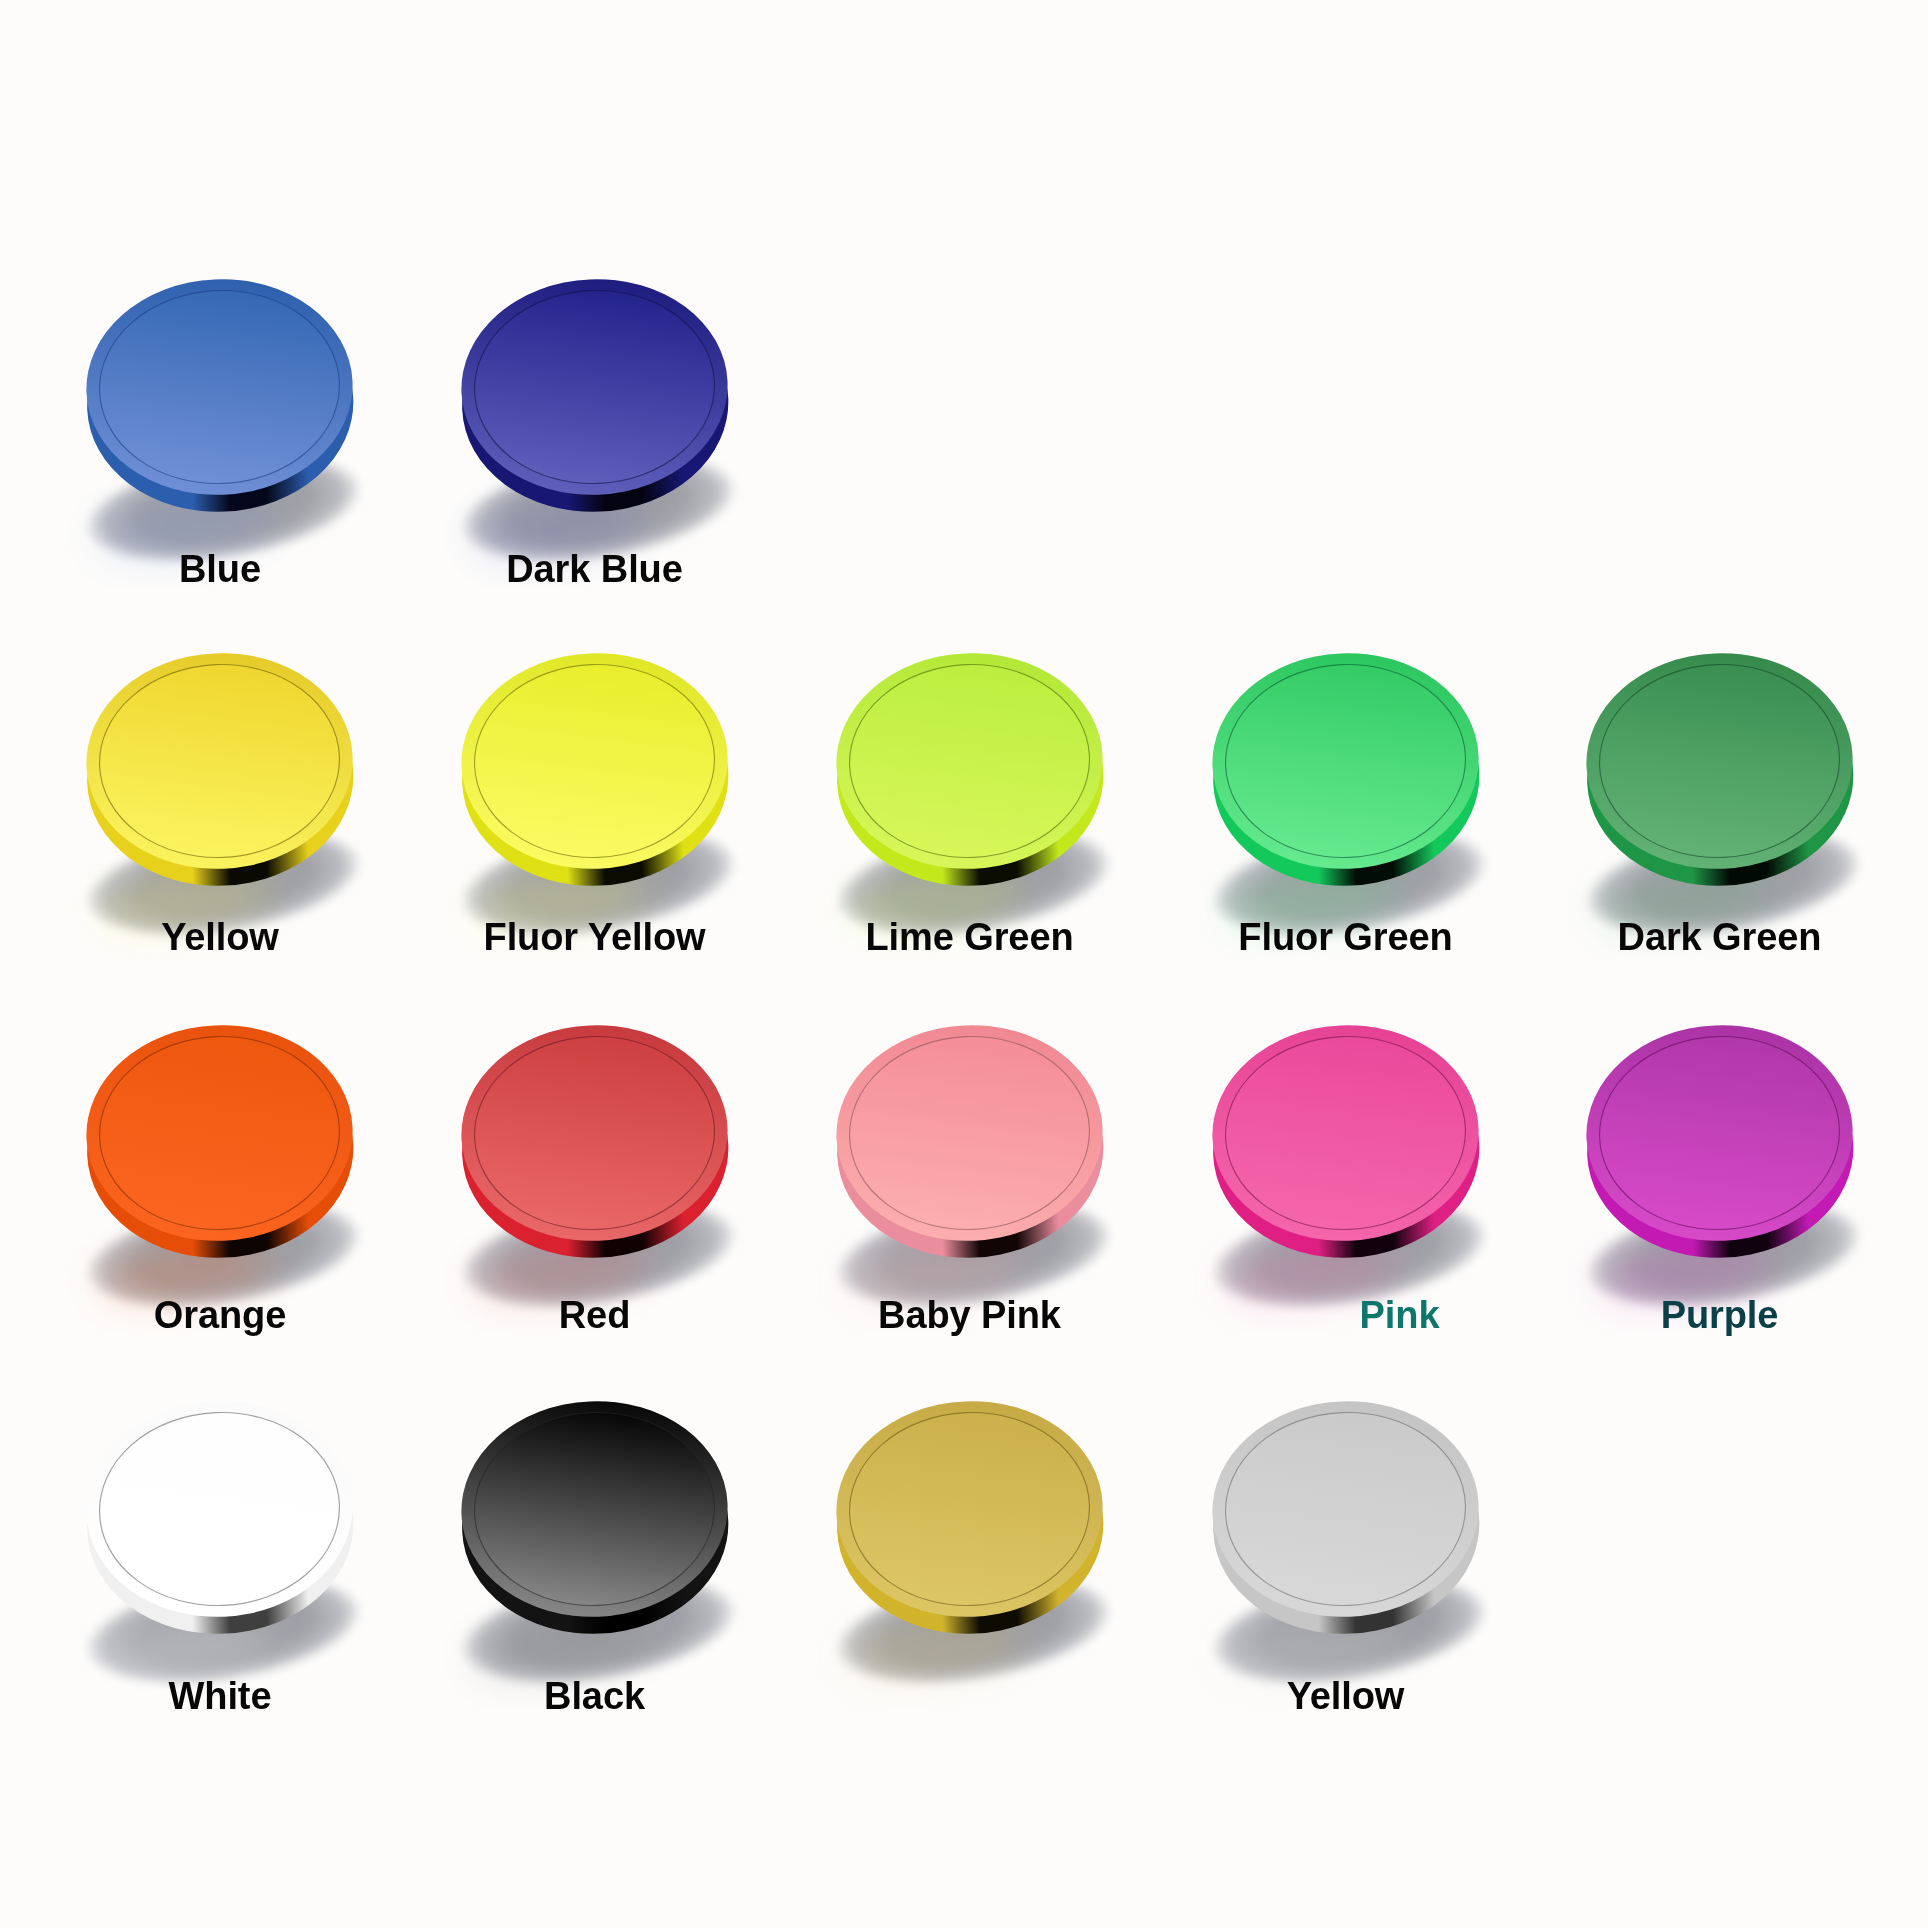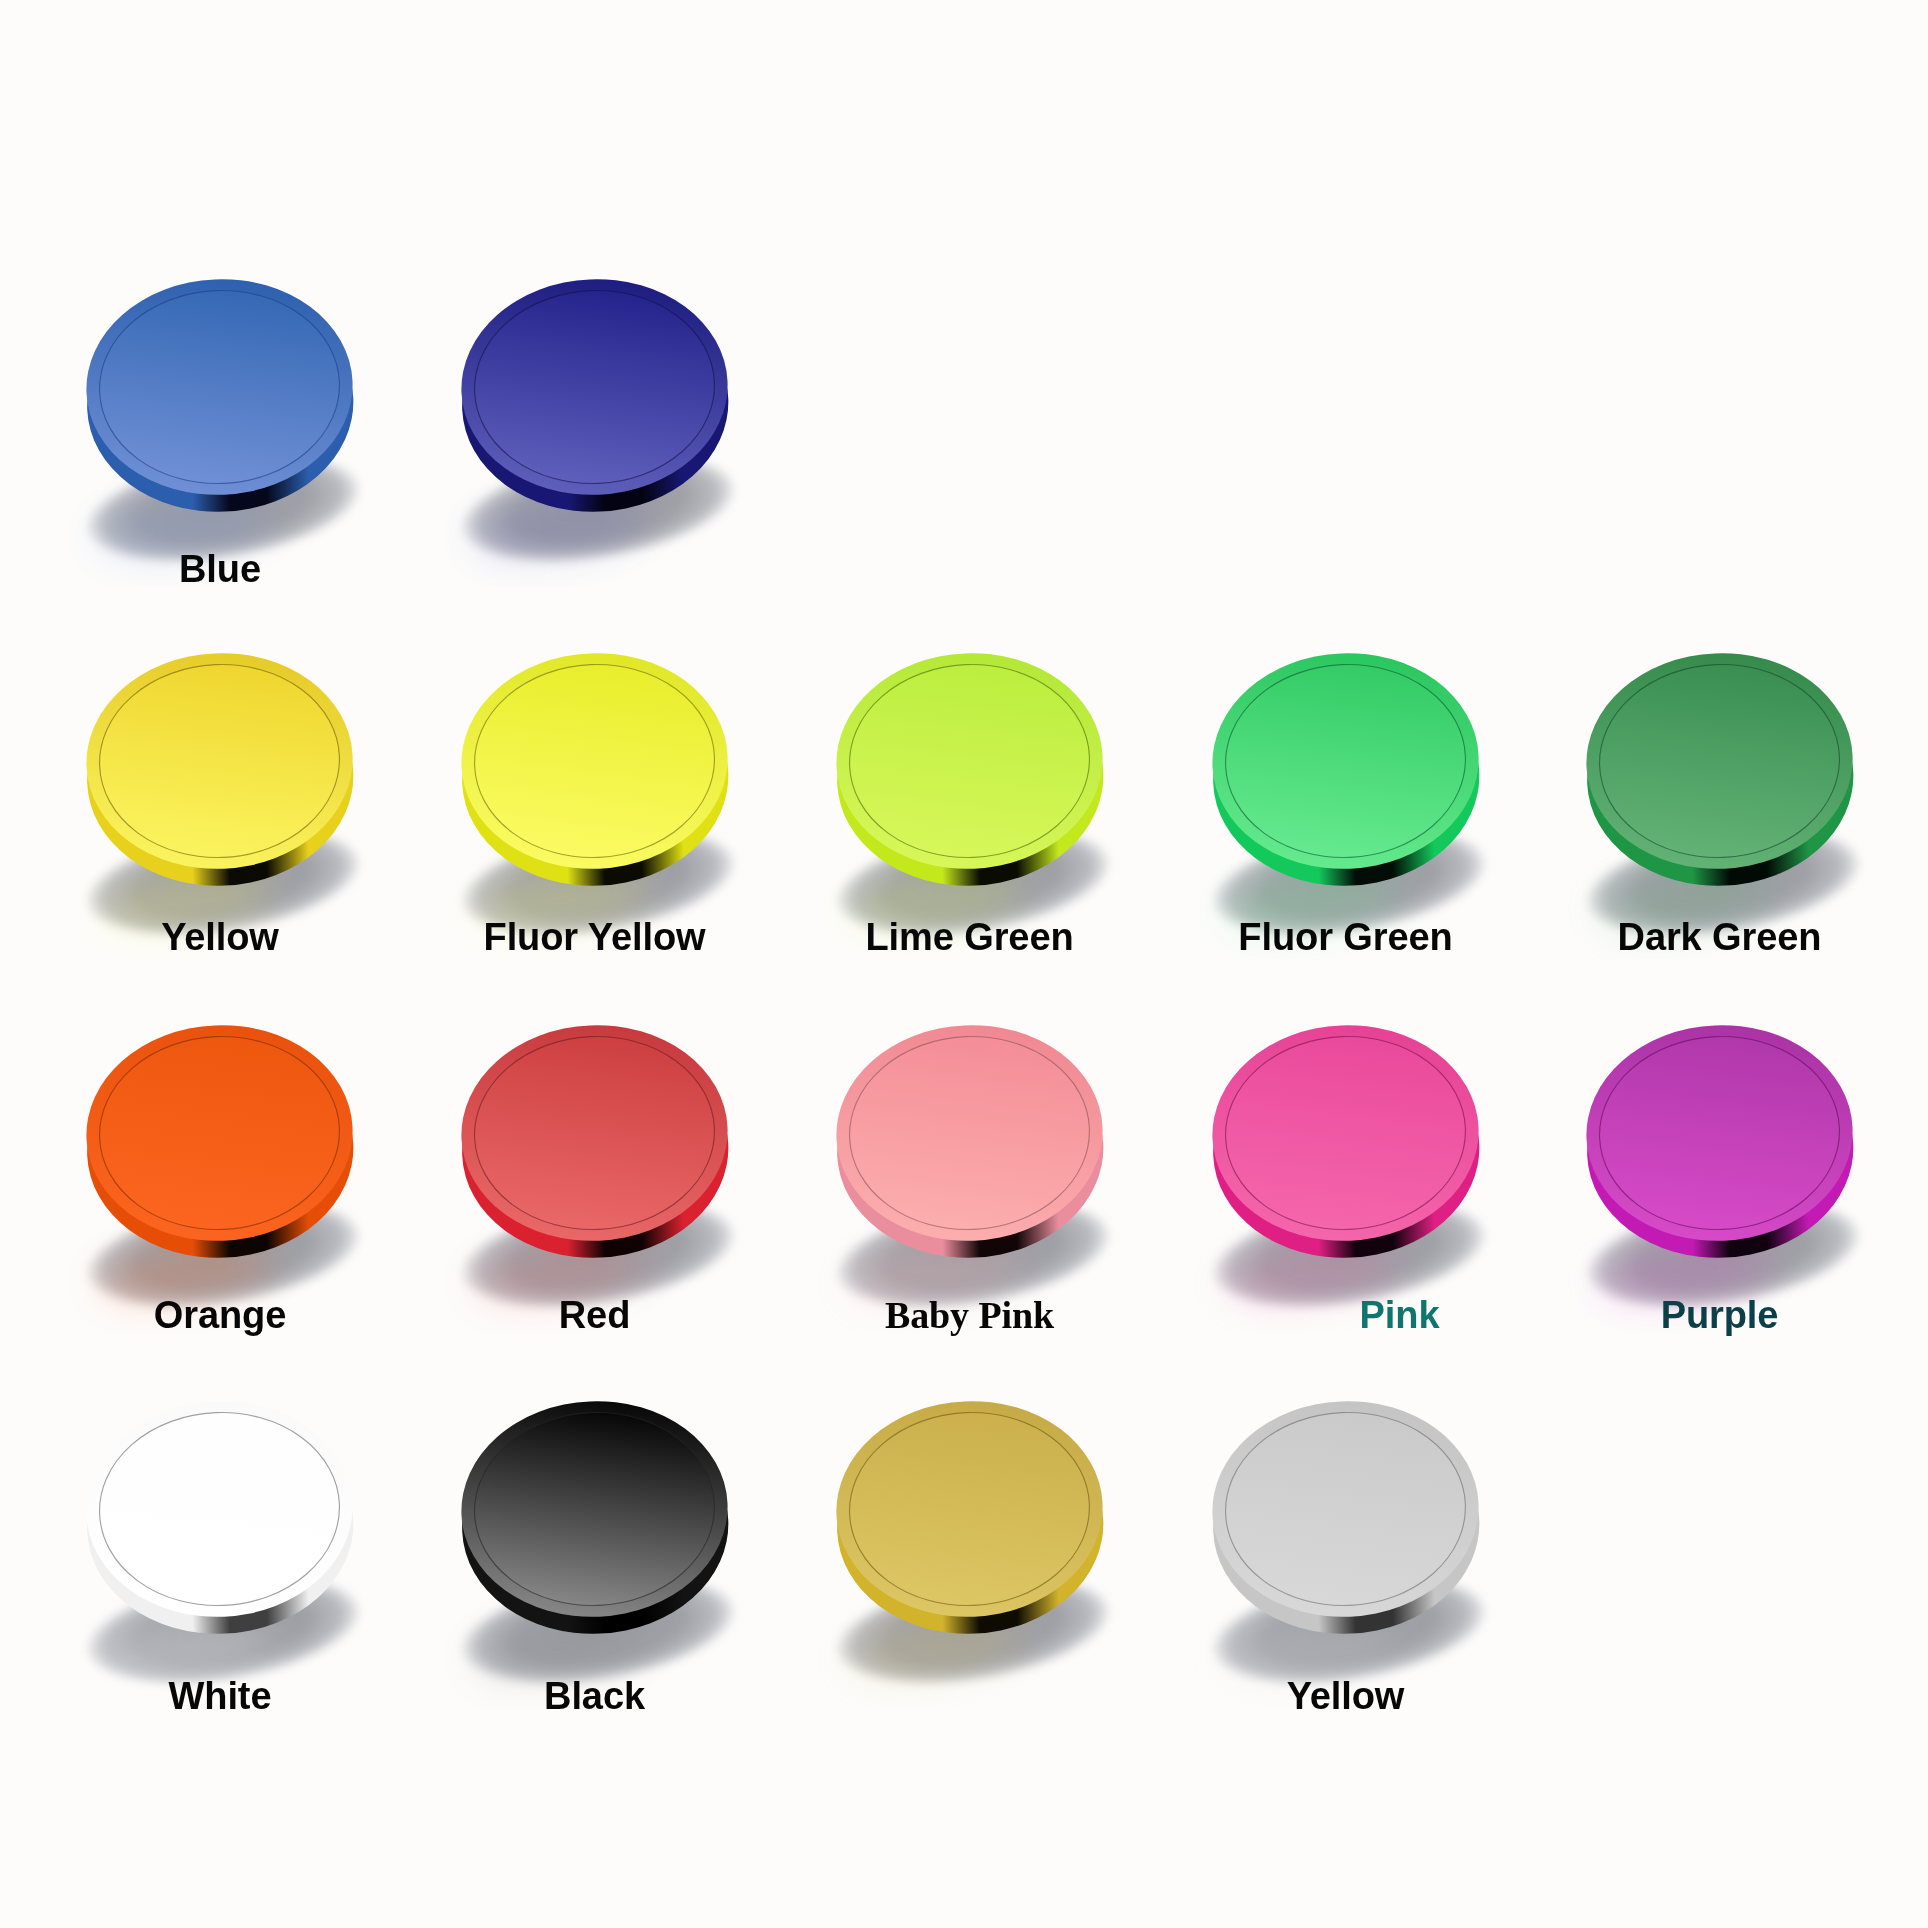--- a/index.html
+++ b/index.html
@@ -112,20 +112,21 @@
     </g>
     <g transform="rotate(-2.5 221.5 194.5)">
       <g clip-path="url(#clipside1)">
         <ellipse cx="221.5" cy="212.5" rx="141.5" ry="114.5" fill="url(#side1)"></ellipse>
       </g>
       <ellipse cx="221.5" cy="194.5" rx="141.5" ry="114.5" fill="url(#edge1)"></ellipse>
       <ellipse cx="221.5" cy="194.5" rx="127.5" ry="102.5" fill="url(#face1)" stroke="#121248" stroke-width="1.2" stroke-opacity="0.6"></ellipse>
     </g>
   </svg>
     </div>
+    <div class="label" style="left: 367px; top: 550px; width: 455px; color: rgb(7, 7, 7);">Dark Blue</div>
     <div class="swatch" style="left: 11.3px; top: 578px;">
       <svg width="417" height="383" viewBox="0 0 443 407" xmlns="http://www.w3.org/2000/svg">
     <defs>
       <linearGradient id="face2" x1="0.60" y1="0" x2="0.38" y2="1">
         <stop offset="0%" stop-color="#efd62e"></stop>
         <stop offset="100%" stop-color="#fbf45f"></stop>
       </linearGradient>
       <linearGradient id="edge2" x1="0.60" y1="0" x2="0.38" y2="1">
         <stop offset="0%" stop-color="#e6cb28"></stop>
         <stop offset="100%" stop-color="#fbf45f"></stop>
@@ -527,21 +528,21 @@
     </g>
     <g transform="rotate(-2.5 221.5 194.5)">
       <g clip-path="url(#clipside9)">
         <ellipse cx="221.5" cy="212.5" rx="141.5" ry="114.5" fill="url(#side9)"></ellipse>
       </g>
       <ellipse cx="221.5" cy="194.5" rx="141.5" ry="114.5" fill="url(#edge9)"></ellipse>
       <ellipse cx="221.5" cy="194.5" rx="127.5" ry="102.5" fill="url(#face9)" stroke="#8a5159" stroke-width="1.2" stroke-opacity="0.6"></ellipse>
     </g>
   </svg>
     </div>
-    <div class="label" style="left: 742px; top: 1296px; width: 455px; color: rgb(7, 7, 7); font-family: Liberation Serif, serif;">Baby Pink</div>
+    <div class="label" style="left: 742px; top: 1296px; width: 455px; color: rgb(7, 7, 7);">Baby Pink</div>
     <div class="swatch" style="left: 1137px; top: 950px;">
       <svg width="417" height="383" viewBox="0 0 443 407" xmlns="http://www.w3.org/2000/svg">
     <defs>
       <linearGradient id="face10" x1="0.60" y1="0" x2="0.38" y2="1">
         <stop offset="0%" stop-color="#ea499b"></stop>
         <stop offset="100%" stop-color="#f566ac"></stop>
       </linearGradient>
       <linearGradient id="edge10" x1="0.60" y1="0" x2="0.38" y2="1">
         <stop offset="0%" stop-color="#e64295"></stop>
         <stop offset="100%" stop-color="#f566ac"></stop>

